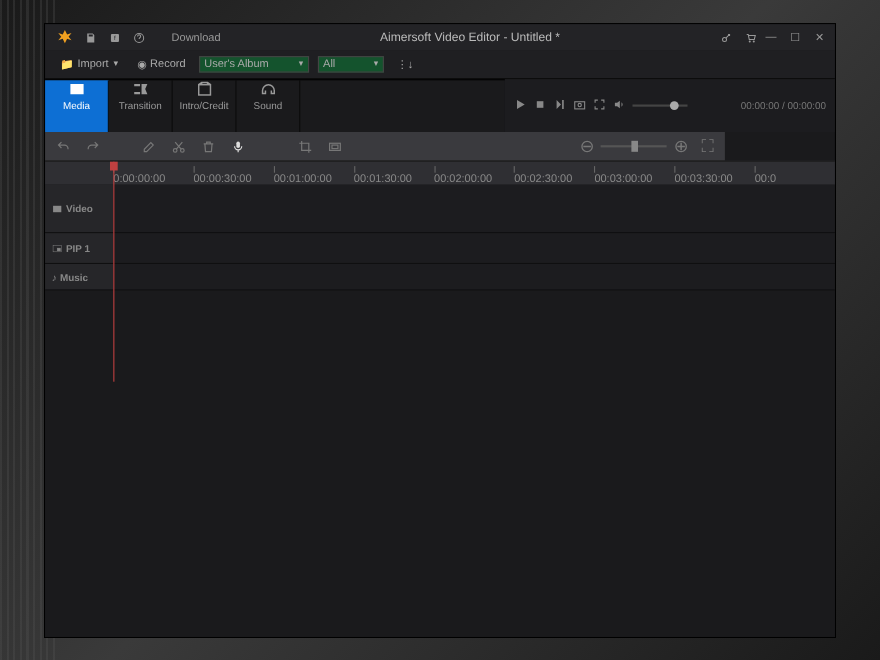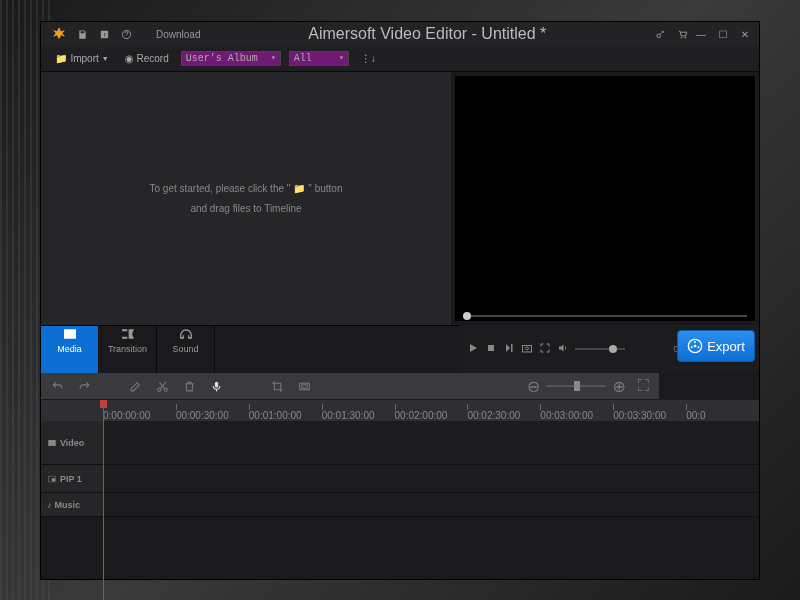--- a/index.html
+++ b/index.html
@@ -5,27 +5,27 @@
 * { margin:0; padding:0; box-sizing:border-box; font-family:Arial,sans-serif; }
 body { background:#2a2a2a; width:800px; height:600px; overflow:hidden; position:relative; }
 .bg { position:absolute; inset:0; background:linear-gradient(135deg,#1a1a1a 0%,#3a3a3a 50%,#1a1a1a 100%); }
 .bg::before { content:""; position:absolute; left:0; top:0; width:50px; height:100%; background:repeating-linear-gradient(90deg,#555 0,#555 2px,transparent 2px,transparent 6px); opacity:.3; }
 .app { position:absolute; left:40px; top:5px; right:40px; bottom:20px; background:#1a1a1c; border:1px solid #000; display:flex; flex-direction:column;margin-top:16px; }
 .titlebar { height:24px; background:#232326; display:flex; align-items:center; padding:0 6px; color:#aaa; font-size:10px; }
 .logo { width:24px; height:24px; display:flex; align-items:center; justify-content:center; }
 .logo svg { width:16px; height:16px; }
 .tb-btn { width:20px; height:18px; display:flex; align-items:center; justify-content:center; margin:0 1px; cursor:pointer; color:#999; }
 .tb-btn svg { width:11px; height:11px; }
-.title { flex:1; text-align:center; color:#bbb; font-size:16px; }
+.title { flex:1; text-align:center; color:#bbb; font-size:11px; }
 .winbtns { display:flex; gap:6px; }
 .winbtns span { width:16px; text-align:center; cursor:pointer; color:#999; }
 
 .toolbar { height:26px; background:#1f1f22; display:flex; align-items:center; padding:0 10px; gap:8px; color:#aaa; font-size:10px; border-bottom:1px solid #0a0a0a; }
 .toolbar .btn { display:flex; align-items:center; gap:3px; cursor:pointer; padding:2px 4px; }
-.sel { background:#701a75; border:1px solid #444; color:#aaa; font-size:10px; padding:1px 18px 1px 4px; position:relative; cursor:pointer;font-family:Liberation Mono, monospace; }
+.sel { background:#14532d; border:1px solid #444; color:#aaa; font-size:10px; padding:1px 18px 1px 4px; position:relative; cursor:pointer; }
 .sel::after { content:"▾"; position:absolute; right:4px; top:1px; font-size:8px; }
 
 .upper { display:flex; height:253px; }
 .media-pane { flex:1; background:#262629; display:flex; align-items:center; justify-content:center; color:#888; font-size:10px; text-align:center; line-height:2; }
 .preview-pane { width:300px; background:#000; position:relative; margin:4px; }
 .preview-black { position:absolute; inset:0; background:#000; }
 .scrub { position:absolute; bottom:4px; left:8px; right:8px; height:2px; background:#444; }
 .scrub::before { content:""; position:absolute; left:0; top:-3px; width:8px; height:8px; background:#ccc; border-radius:50%; }
 
 .tabs { height:48px; background:#1a1a1c; display:flex; border-top:1px solid #000; }
@@ -125,46 +125,41 @@
   </div>
 
   <div class="toolbar">
     <span class="btn">📁 <span>Import</span> <span class="caret">▼</span></span>
     <span class="btn">◉ <span>Record</span></span>
     <span class="sel" style="width:100px">User's Album</span>
     <span class="sel" style="width:60px">All</span>
     <span class="btn">⋮↓</span>
   </div>
 
-  <div class="upper">
-    <div class="media-pane">
-      <div>
-        <div>To get started, please click the " 📁 " button</div>
-        <div>and drag files to Timeline</div>
-      </div>
-    </div>
-    <div class="preview-pane">
-      <div class="preview-black"></div>
-      <div class="scrub"></div>
-    </div>
-  </div>
 
   <div style="display:flex">
     <div class="tabs" style="flex:1">
       <div class="tab active">
           <svg viewBox="0 0 24 24" fill="currentColor">
             <path d="M3 5h18v14H3zM7 9l6 3-6 3z"></path>
           </svg>
           <span>Media</span>
         </div>
       <div class="tab">
           <svg viewBox="0 0 24 24" fill="currentColor">
             <path d="M3 5h8v3h-8zM3 16h8v3h-8zM13 5h8l-3 7 3 7h-8z"></path>
           </svg>
           <span>Transition</span>
+        </div>
+      <div class="tab">
+          <svg viewBox="0 0 24 24" fill="none" stroke="currentColor" stroke-width="2">
+            <rect x="4" y="6" width="16" height="14"></rect>
+            <path d="M4 6l4-3h8l4 3M8 3v3M16 3v3"></path>
+          </svg>
+          <span>Intro/Credit</span>
         </div>
       <div class="tab">
           <svg viewBox="0 0 24 24" fill="none" stroke="currentColor" stroke-width="2">
             <path d="M4 14a8 8 0 0116 0M4 14v4h4v-4M20 14v4h-4v-4"></path>
           </svg>
           <span>Sound</span>
         </div>
       <div class="spacer"></div>
     </div>
     <div class="controls">

